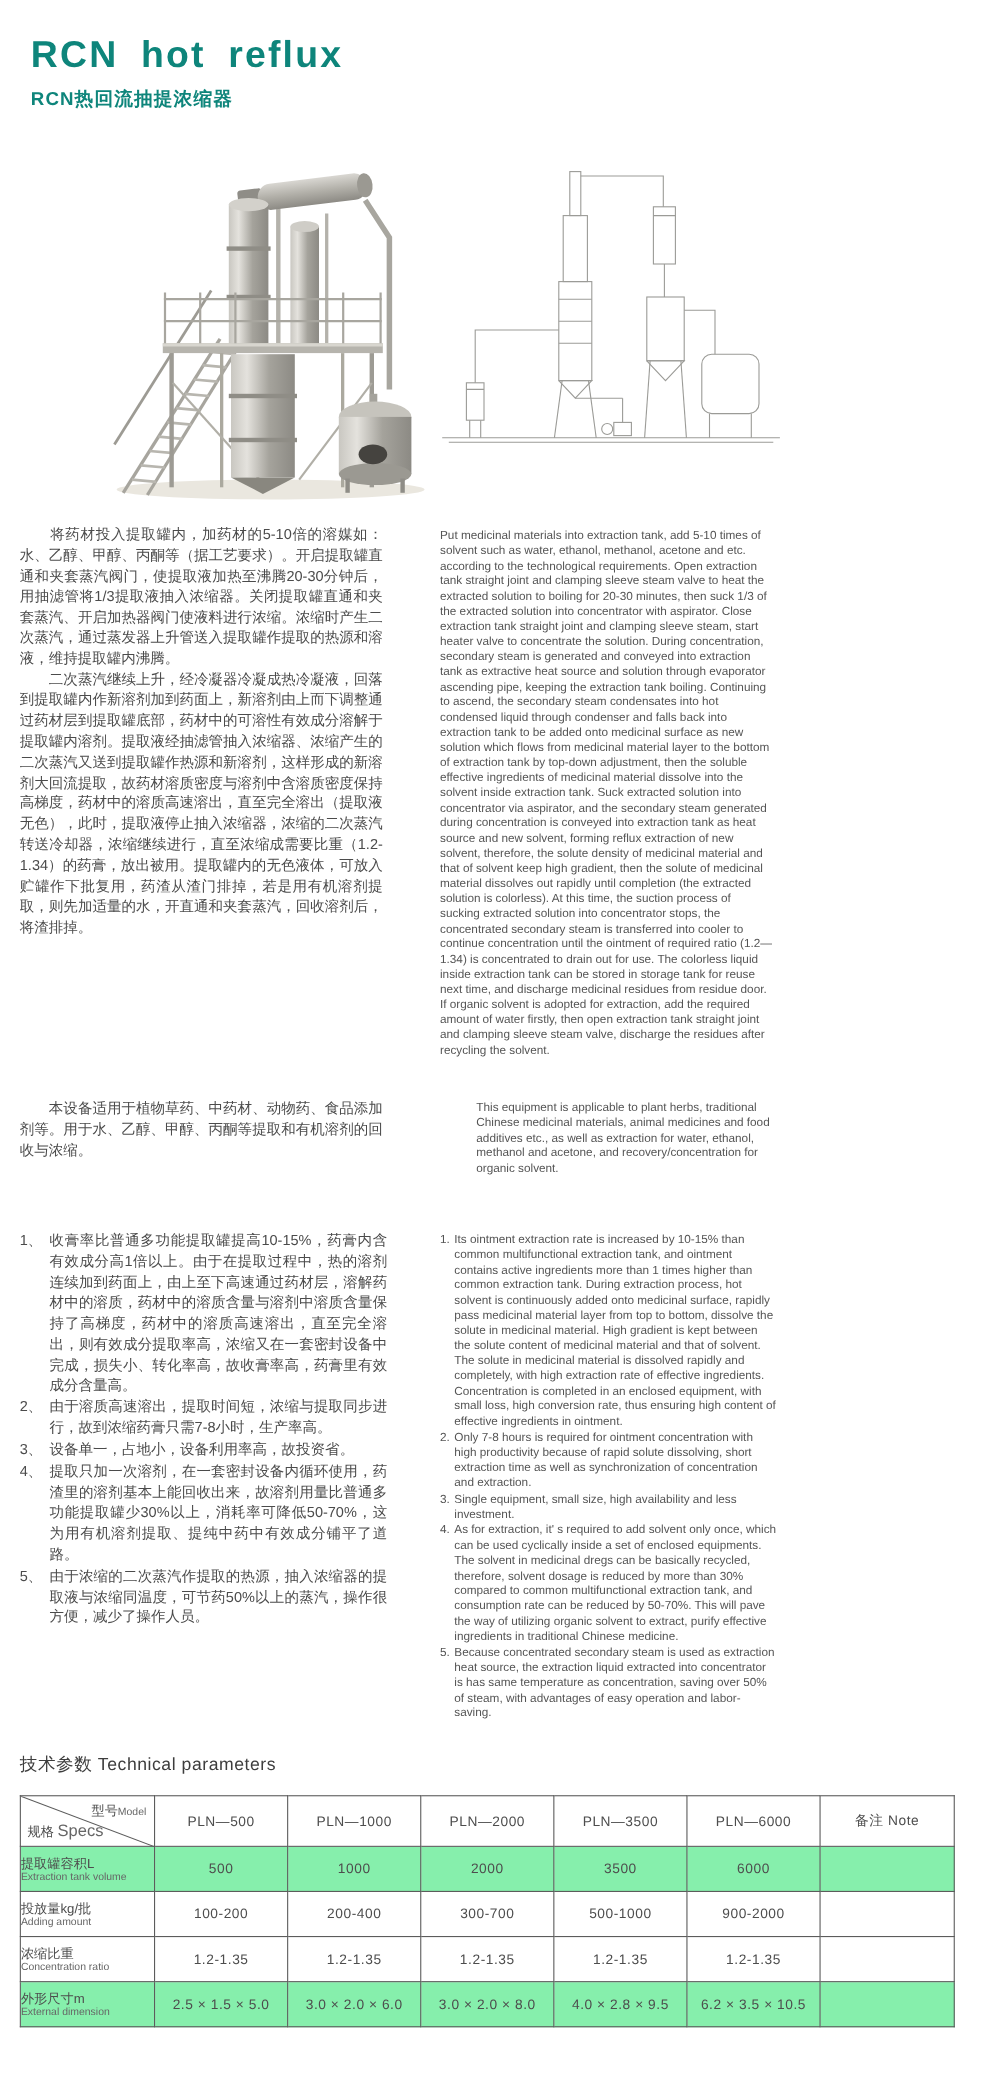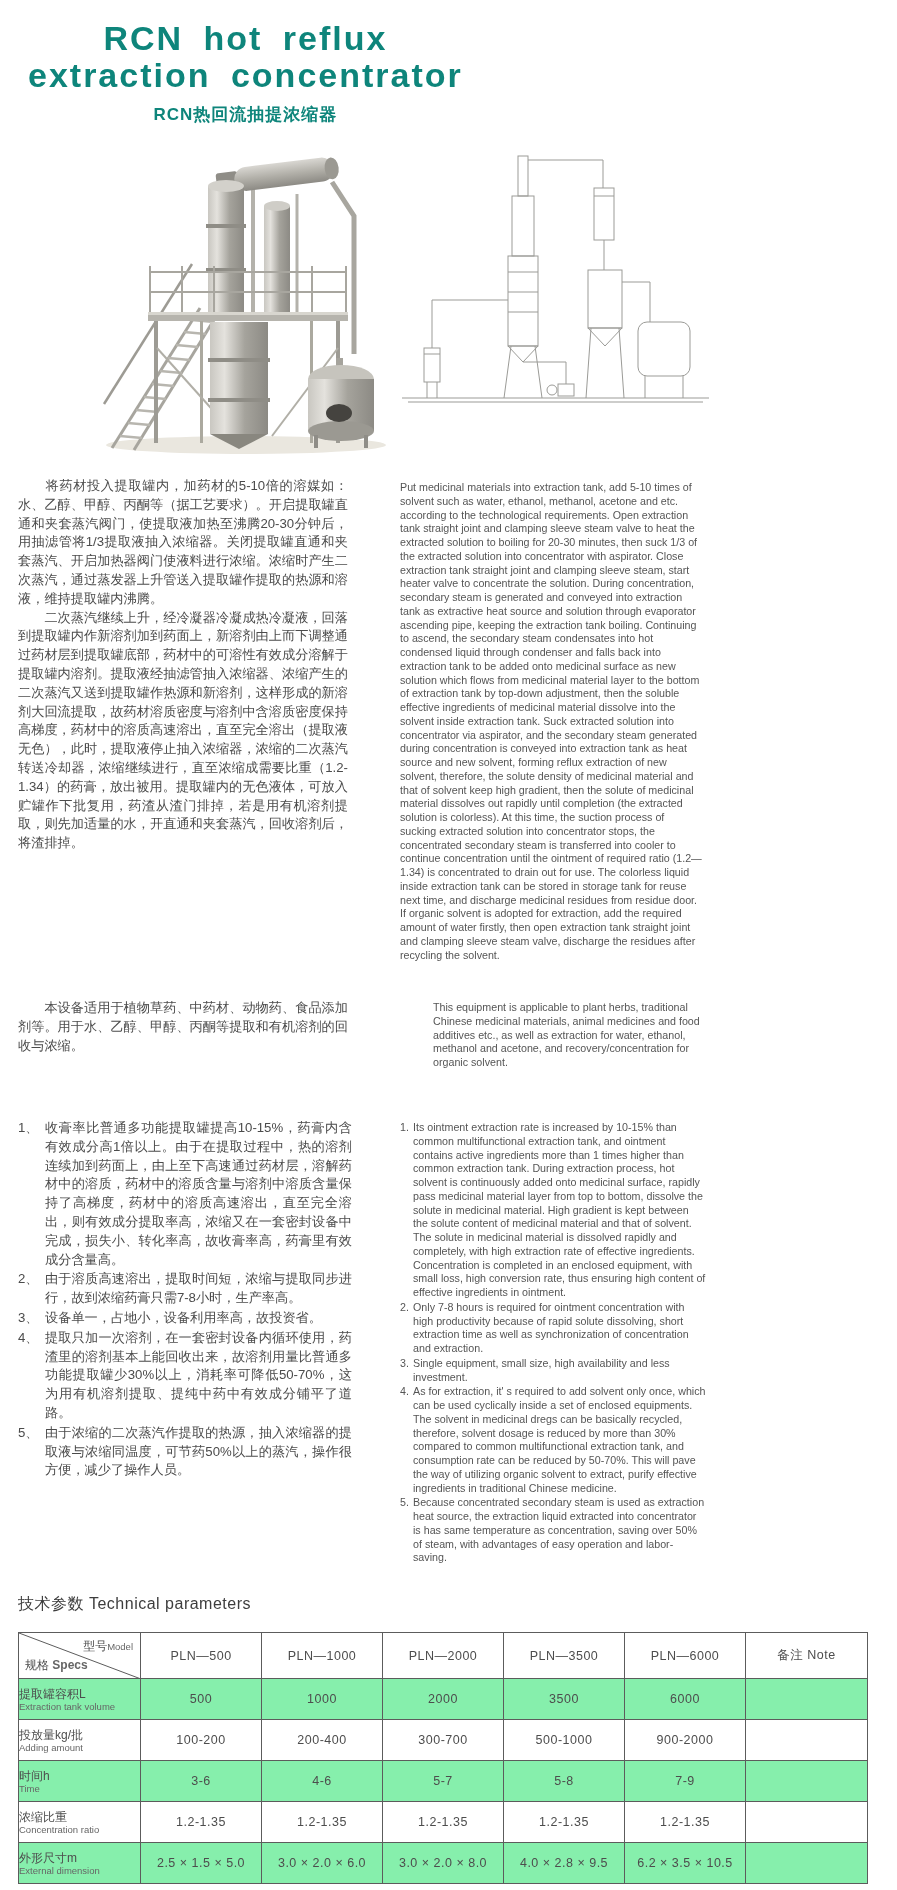--- a/index.html
+++ b/index.html
@@ -1,21 +1,21 @@
 <!DOCTYPE html>
 <html><head>
 <meta charset="utf-8">
 <style>
   html,body{margin:0;padding:0;}
   body{
     width:897px;height:1890px;position:relative;background:#ffffff;
     font-family:"Liberation Sans", sans-serif;color:#4d4d4d;overflow:hidden;
   }
   
-  .header{position:absolute;left:28px;top:20px;text-align:center;}
+  .header{position:absolute;left:28px;top:32px;}
   .title{
     margin:0;color:#0e857b;font-size:34px;line-height:37px;font-weight:bold;
     letter-spacing:2px;word-spacing:9px;
   }
   .subtitle-cn{
     margin-top:9px;color:#0e857b;font-size:17px;font-weight:bold;letter-spacing:1px;
   }
   
   .fig-photo{position:absolute;left:96px;top:136px;}
   .fig-draw{position:absolute;left:398px;top:150px;}
@@ -51,27 +51,27 @@
   td.val, th.model, th.note-h{text-align:center;font-size:12.5px;letter-spacing:0.5px;}
   td.label-cell{padding-left:6px;}
   .lab-cn{display:block;font-size:12px;line-height:14px;}
   .lab-en{display:block;font-size:9.5px;line-height:11px;color:#666;}
   tr.shaded td{background:#86efac;}
   th.corner{position:relative;}
   th.corner svg{position:absolute;left:0;top:0;}
   .corner-top{position:absolute;right:7px;top:5px;font-size:12px;}
   .corner-top .sm{font-size:9.5px;color:#666;}
   .corner-bot{position:absolute;left:6px;bottom:4px;font-size:12px;}
-  .corner-bot .sm{font-size:12px;color:#666;font-weight:bold;}
+  .corner-bot .sm{font-size:15px;color:#666;}
 </style>
 </head>
 <body>
 
 <div class="header">
-  <h1 class="title"><span>RCN hot reflux</span><br><span>extraction concentrator</span></h1>
+  <h1 class="title"><span>RCN hot reflux</span><br></h1>
   <div class="subtitle-cn">RCN热回流抽提浓缩器</div>
 </div>
 
 <svg class="fig-photo" width="295" height="320" viewBox="0 0 295 320">
   <defs>
     <linearGradient id="cyl" x1="0" y1="0" x2="1" y2="0">
       <stop offset="0" stop-color="#c9c7c1"></stop>
         <stop offset="0.25" stop-color="#e4e2dd"></stop>
       <stop offset="0.6" stop-color="#a5a39c"></stop>
         <stop offset="1" stop-color="#8c8a84"></stop>
@@ -298,32 +298,20 @@
           <span class="lab-cn">投放量kg/批</span>
           <span class="lab-en">Adding amount</span>
         </td>
     <td class="val">100-200</td>
     <td class="val">200-400</td>
     <td class="val">300-700</td>
     <td class="val">500-1000</td>
     <td class="val">900-2000</td>
     <td class="val"></td>
   </tr>
-  <tr class="row shaded">
-    <td class="label-cell">
-          <span class="lab-cn">时间h</span>
-          <span class="lab-en">Time</span>
-        </td>
-    <td class="val">3-6</td>
-    <td class="val">4-6</td>
-    <td class="val">5-7</td>
-    <td class="val">5-8</td>
-    <td class="val">7-9</td>
-    <td class="val"></td>
-  </tr>
   <tr class="row">
     <td class="label-cell">
           <span class="lab-cn">浓缩比重</span>
           <span class="lab-en">Concentration ratio</span>
         </td>
     <td class="val">1.2-1.35</td>
     <td class="val">1.2-1.35</td>
     <td class="val">1.2-1.35</td>
     <td class="val">1.2-1.35</td>
     <td class="val">1.2-1.35</td>

